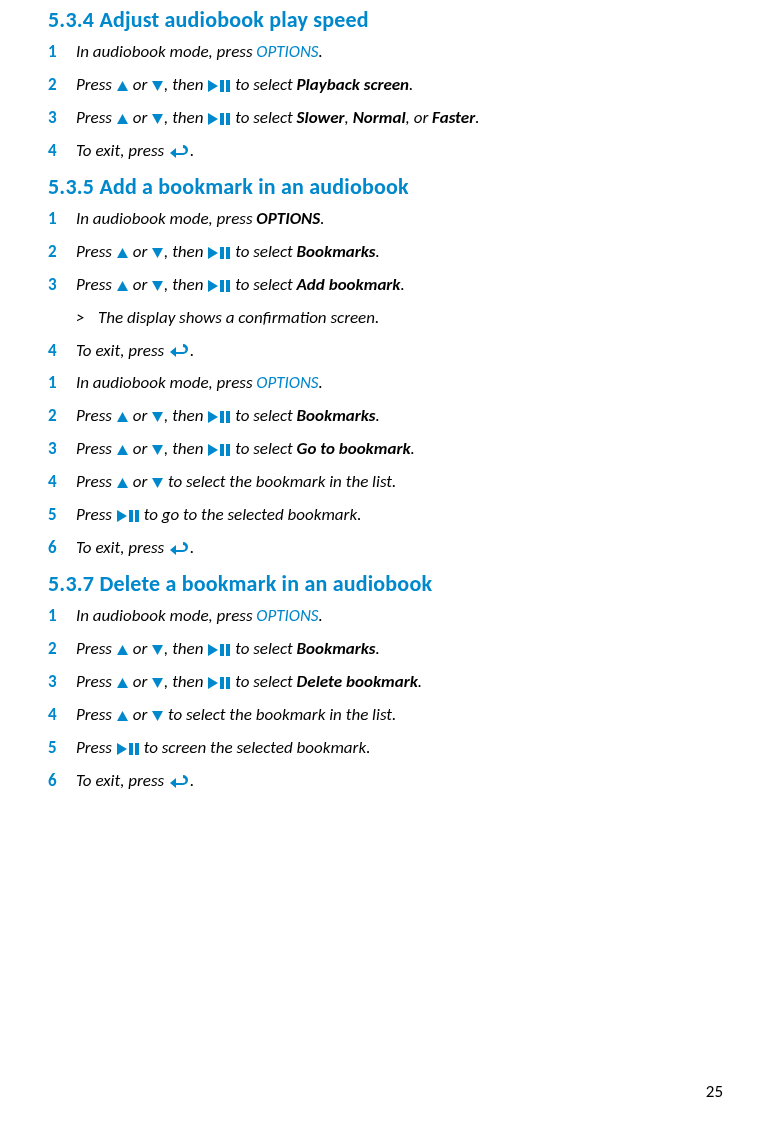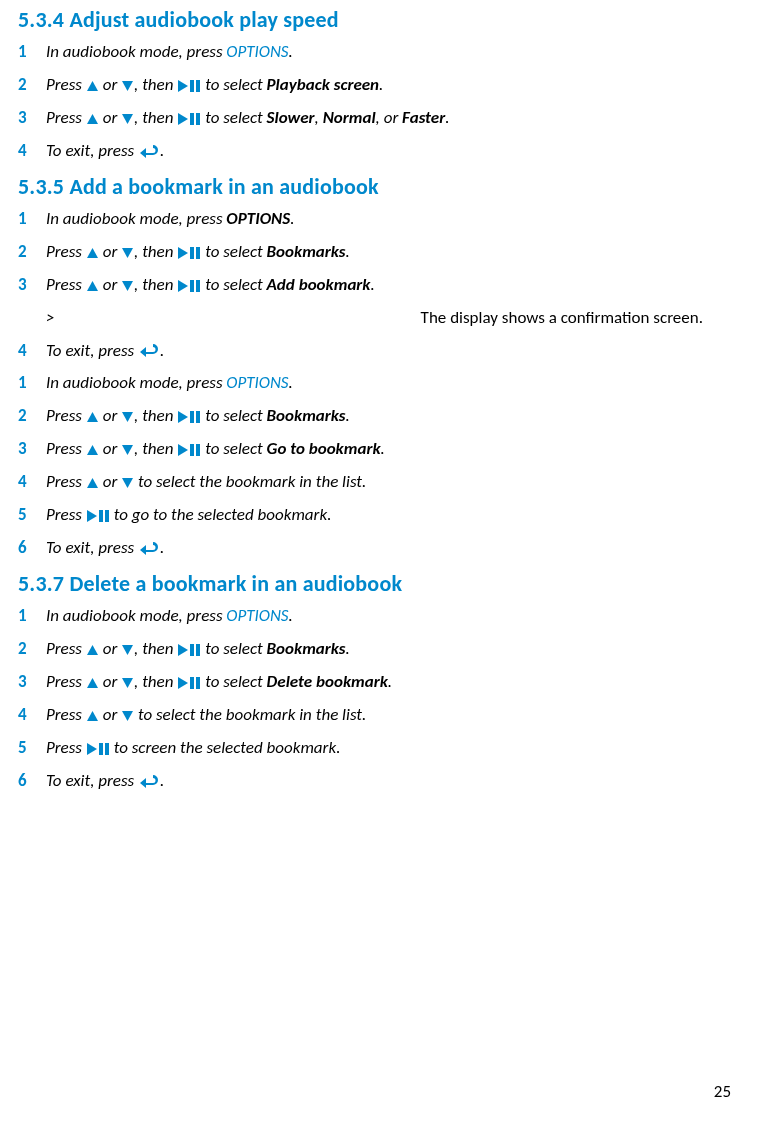--- a/index.html
+++ b/index.html
@@ -5,21 +5,22 @@
   body {
     font-family: "Gill Sans", "Gill Sans MT", Calibri, sans-serif;
     margin: 0;
     width: 759px;
     height: 1126px;
     position: relative;
     background: #fff;
     color: #000;
   }
   .page {
-    padding: 0 56px 0 18px;
+    padding: 0 40px 0 18px;
+    margin-left: 30px;
   }
   .heading {
     color: #0088cc;
     font-weight: bold;
     font-size: 22px;
     margin: 6px 0 8px 0;
     letter-spacing: 0.2px;
   }
   .step-row {
     display: flex;
@@ -44,34 +45,34 @@
     line-height: 1.35;
     padding-left: 28px;
   }
   .sub-marker {
     width: 22px;
     flex-shrink: 0;
     font-style: italic;
   }
   .sub-body {
     flex: 1;
-    text-align: right;
+    font-style: italic;
   }
   .link-blue {
     color: #0088cc;
   }
   .bold { font-weight: bold; }
   .icon {
     display: inline-block;
     vertical-align: middle;
   }
   .icon svg { display: block; }
   .page-number {
     position: absolute;
-    right: 28px;
+    right: 36px;
     bottom: 24px;
     font-size: 17px;
     color: #000;
   }
 </style>
 </head>
 <body>
 
 <div class="page" id="page-root">
     <div class="heading">5.3.4 Adjust audiobook play speed</div>

